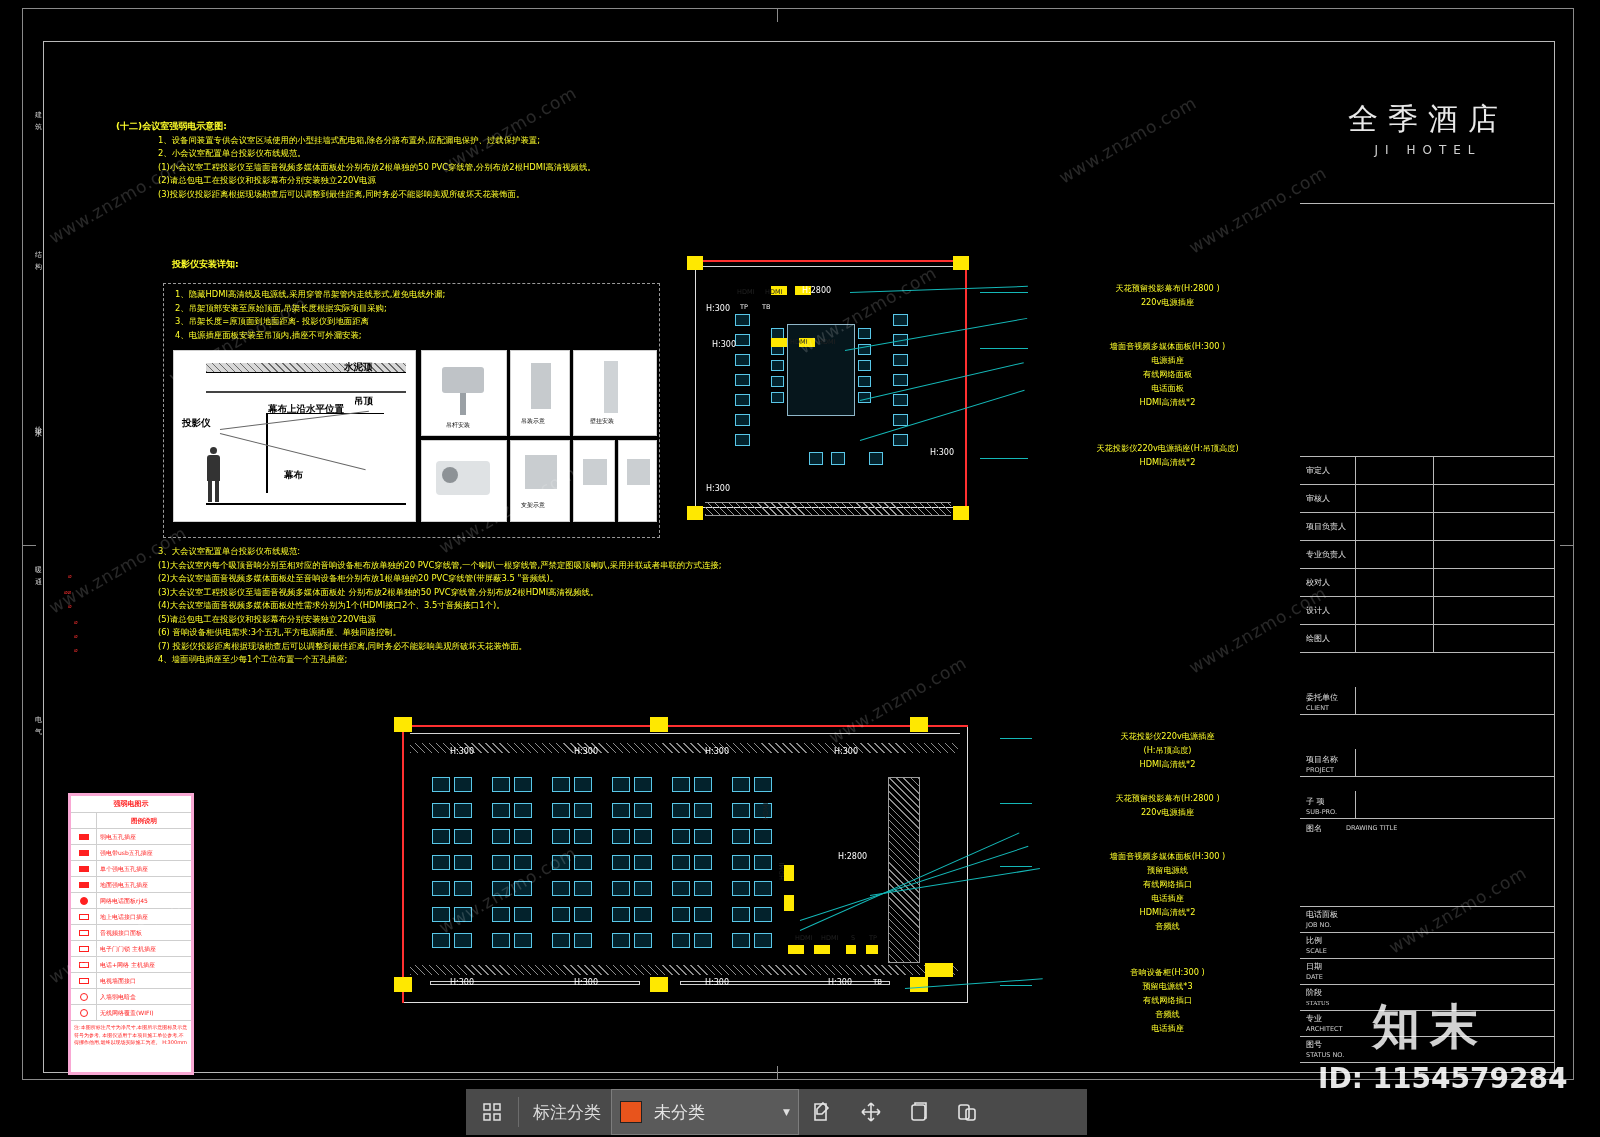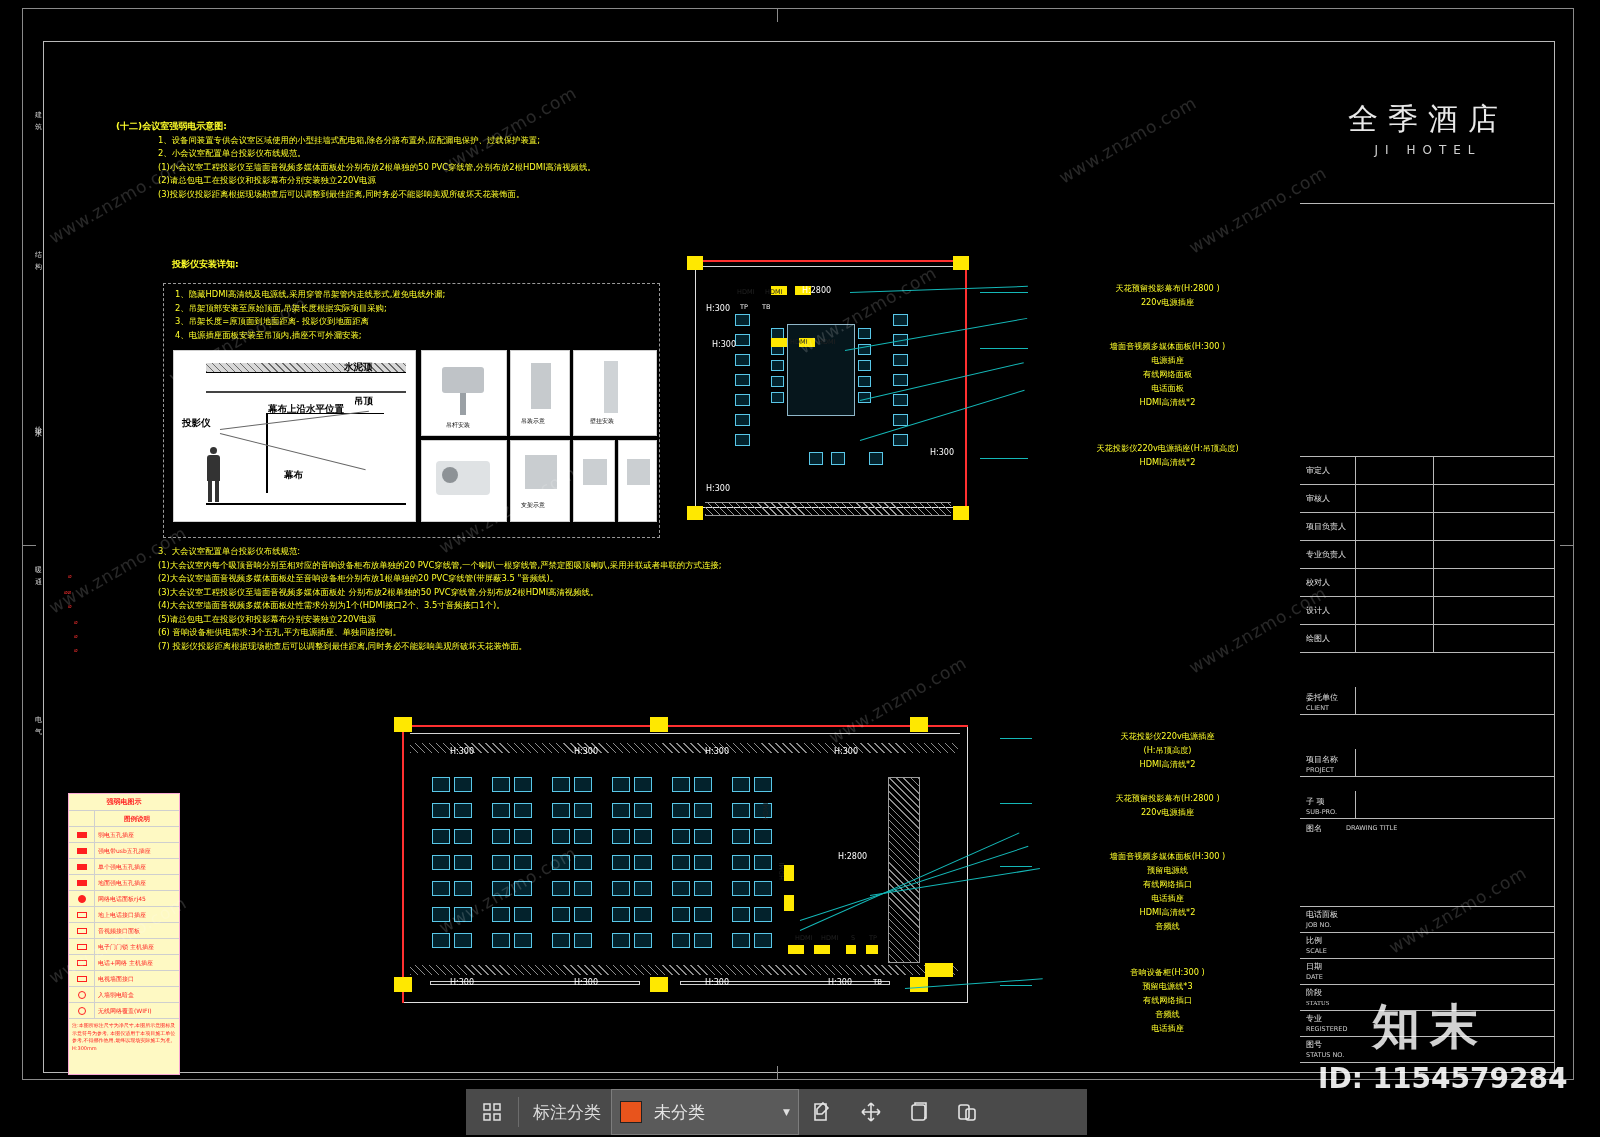--- a/index.html
+++ b/index.html
@@ -41,22 +41,22 @@
   .ceil-hatch {
     position: absolute; background: #d8d8d8;
     background-image: repeating-linear-gradient(45deg,#6a6a6a 0 1px,transparent 1px 5px);
   }
   .ill-lbl { position: absolute; color: #000; font-size: 9.5px; font-weight: bold; white-space: nowrap; }
   .ill-lbl.sm { font-size: 6px; font-weight: normal; }
   .ill-line { position: absolute; background: #000; }
 
   
   .legend {
-    position: absolute; left: 68px; top: 793px; width: 112px; height: 282px;
-    border: 1px solid #f9a8d4; background: #fef9c3;
+    position: absolute; left: 68px; top: 793px; width: 126px; height: 282px;
+    border: 3px solid #f9a8d4; background: #ffffff;
   }
   .legend-title {
     height: 17px; line-height: 17px; text-align: center;
     color: #ff2020; font-size: 7px; border-bottom: 1px solid #cfcfcf; font-weight: bold;
   }
   .legend-head {
     height: 16px; display: flex; border-bottom: 1px solid #cfcfcf;
   }
   .legend-head .c1 { width: 26px; border-right: 1px solid #cfcfcf; }
   .legend-head .c2 { flex: 1; text-align: center; line-height: 16px; color: #ff2020; font-size: 6.5px; font-weight: bold; }
@@ -262,20 +262,21 @@
 
   <div class="notes-block" style="left:158px; top:545px; width:740px;">
     <div class="line">3、大会议室配置单台投影仪布线规范:</div>
     <div class="line">(1)大会议室内每个吸顶音响分别至相对应的音响设备柜布放单独的20  PVC穿线管,一个喇叭一根穿线管,严禁定图吸顶喇叭,采用并联或者串联的方式连接;</div>
     <div class="line">(2)大会议室墙面音视频多媒体面板处至音响设备柜分别布放1根单独的20  PVC穿线管(带屏蔽3.5 "音频线)。</div>
     <div class="line">(3)大会议室工程投影仪至墙面音视频多媒体面板处 分别布放2根单独的50  PVC穿线管,分别布放2根HDMI高清视频线。</div>
     <div class="line">(4)大会议室墙面音视频多媒体面板处性需求分别为1个(HDMI接口2个、3.5寸音频接口1个)。</div>
     <div class="line">(5)请总包电工在投影仪和投影幕布分别安装独立220V电源</div>
     <div class="line">(6)  音响设备柜供电需求:3个五孔,平方电源插座、单独回路控制。</div>
     <div class="line">(7)  投影仪投影距离根据现场勘查后可以调整到最佳距离,同时务必不能影响美观所破坏天花装饰面。</div>
+    <div class="line">4、墙面弱电插座至少每1个工位布置一个五孔插座;</div>
   </div>
 
   <div style="position:absolute; left:62px; top:570px; width:30px; height:90px;">
     <div style="position:absolute; left:6px; top:2px; color:#ff3030; font-size:6px;">⌀</div>
     <div style="position:absolute; left:2px; top:18px; color:#ff3030; font-size:6px;">⌀⌀</div>
     <div style="position:absolute; left:6px; top:32px; color:#ff3030; font-size:6px;">⌀</div>
     <div style="position:absolute; left:12px; top:48px; color:#ff3030; font-size:6px;">⌀</div>
     <div style="position:absolute; left:12px; top:62px; color:#ff3030; font-size:6px;">⌀</div>
     <div style="position:absolute; left:12px; top:76px; color:#ff3030; font-size:6px;">⌀</div>
   </div>
@@ -674,21 +675,21 @@
         <div class="tb-line" style="top: 892px; height: 26px;">
           <div class="k"><span>比例</span><span class="en">SCALE</span></div>
         </div>
         <div class="tb-line" style="top: 918px; height: 26px;">
           <div class="k"><span>日期</span><span class="en">DATE</span></div>
         </div>
         <div class="tb-line" style="top: 944px; height: 26px; font-family: Liberation Serif, serif;">
           <div class="k"><span>阶段</span><span class="en">STATUS</span></div>
         </div>
         <div class="tb-line" style="top: 970px; height: 26px;">
-          <div class="k"><span>专业</span><span class="en">REGISTERED</span></div>
+          <div class="k"><span>专业</span><span class="en">ARCHITECT</span></div>
         </div>
         <div class="tb-line" style="top: 996px; height: 26px;">
           <div class="k"><span>图号</span><span class="en">STATUS NO.</span></div>
         </div>
       </div>
   </div>
 
 
   <div class="wm" style="left:40px;   top:190px;">www.znzmo.com</div>
   <div class="wm" style="left:40px;   top:560px;">www.znzmo.com</div>

